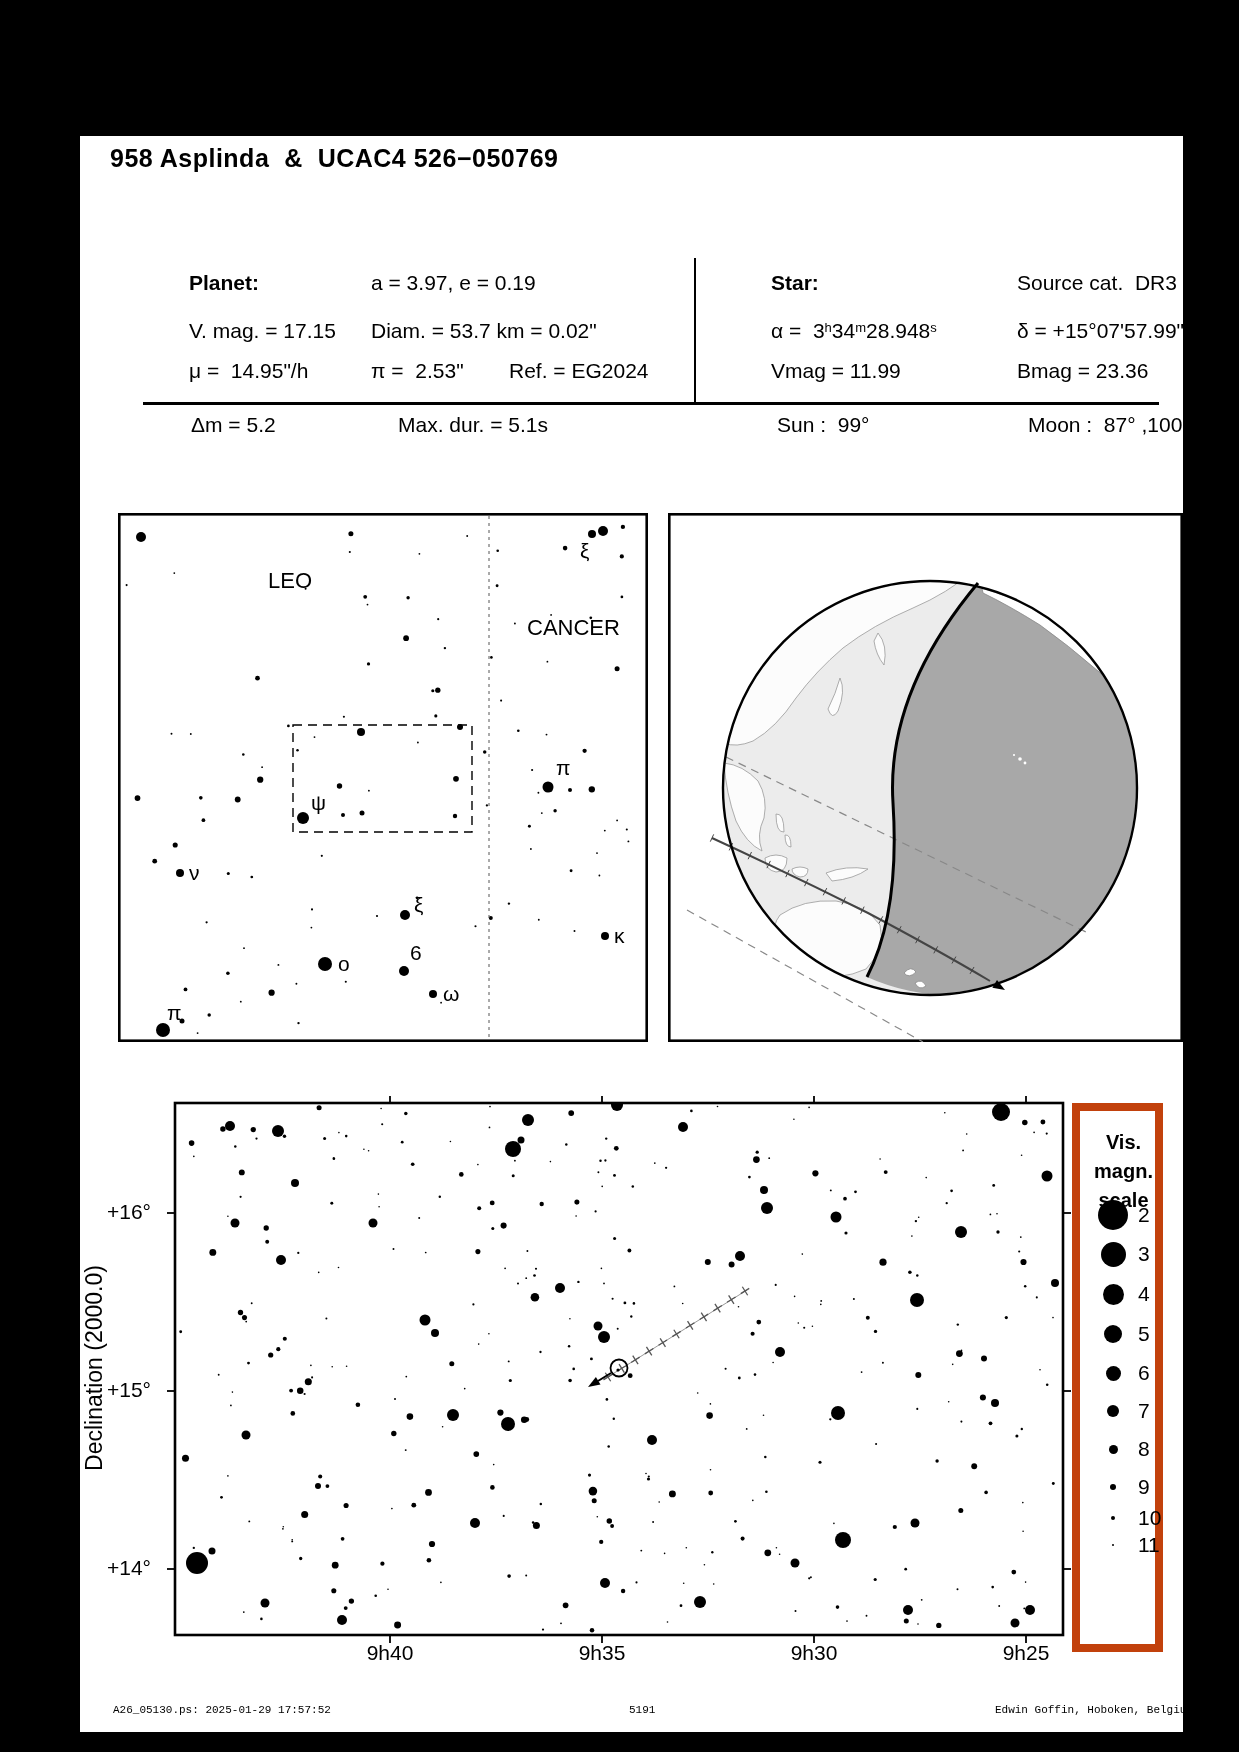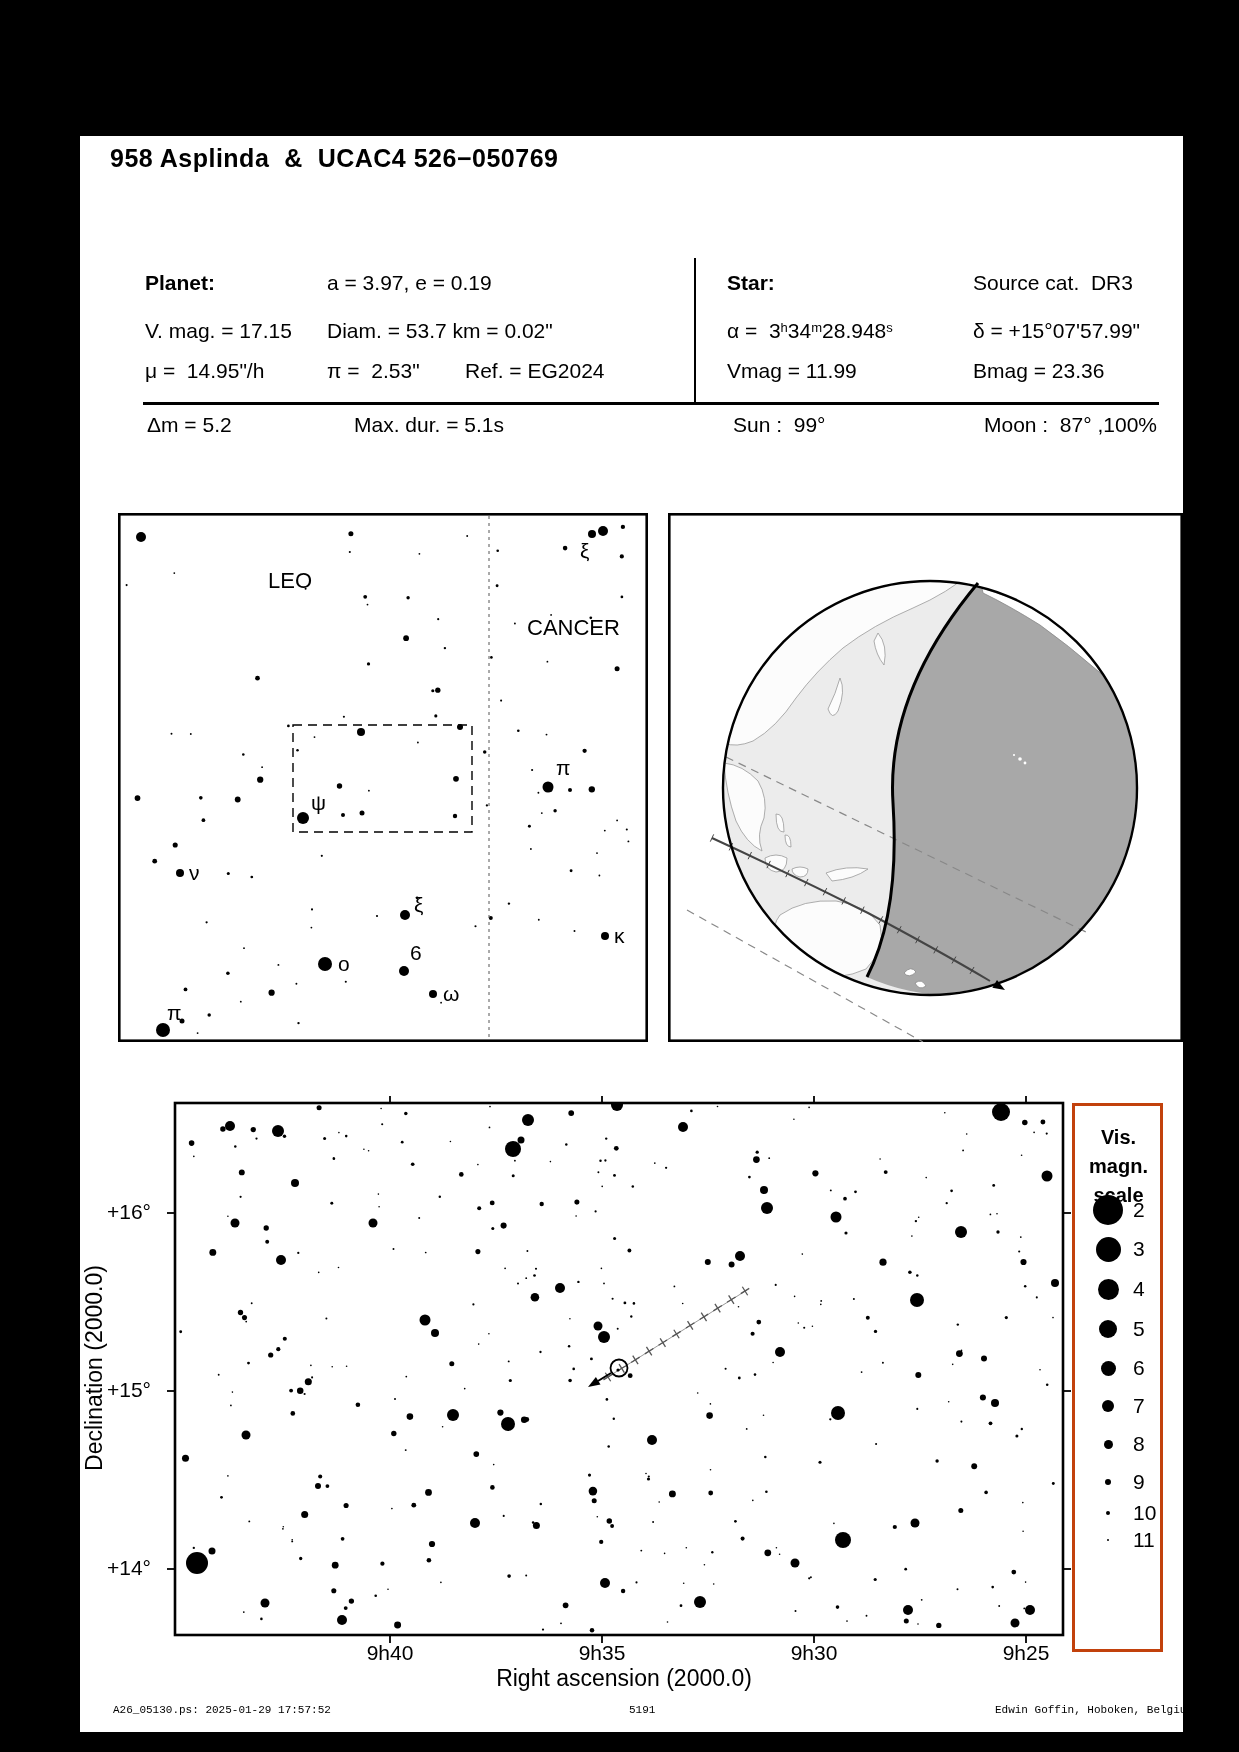--- a/index.html
+++ b/index.html
@@ -3,32 +3,32 @@
 <meta charset="utf-8">
 <style>
   html,body{margin:0;padding:0;background:#000;}
   #canvas{position:relative;width:1239px;height:1752px;background:#000;overflow:hidden;
           font-family:"Liberation Sans",sans-serif;color:#000;}
   #paper{position:absolute;left:80px;top:136px;width:1103px;height:1596px;background:#ffffff;}
   .abs{position:absolute;white-space:pre;}
   #title{left:110px;top:144px;font-size:25px;font-weight:bold;letter-spacing:0.5px;}
   #subtitle{left:158px;top:192px;font-size:27px;}
   .sup{font-size:0.62em;vertical-align:0.5em;}
-  .cell{font-size:21px;}
+  .cell{font-size:21px;margin-left:44px;}
   .bold{font-weight:bold;}
   #vline{left:694px;top:258px;width:2px;height:147px;background:#000;}
   #hline{left:143px;top:402px;width:1016px;height:3px;background:#000;}
   svg text{font-family:"Liberation Sans",sans-serif;}
   .dec-label{position:absolute;left:92px;width:74px;text-align:center;font-size:21px;white-space:pre;}
   .ra-label{position:absolute;width:64px;text-align:center;font-size:21px;top:1641px;white-space:pre;}
   #xlabel{left:424px;top:1665px;width:400px;text-align:center;font-size:23px;}
   #ylabel{left:-55px;top:1354px;width:300px;height:28px;text-align:center;font-size:23px;
           transform:rotate(-90deg);}
   #legend{position:absolute;left:1072px;top:1103px;width:91px;height:549px;background:#fff;
-          border:3px solid #c2410c;box-sizing:border-box;}
+          border:8px solid #c2410c;box-sizing:border-box;}
   .lg-title{position:absolute;width:87px;text-align:center;font-size:20px;font-weight:600;}
   .lg-dot{position:absolute;background:#000;border-radius:50%;}
   .lg-num{position:absolute;font-size:21px;}
   .footer{font-size:11px;font-family:"Liberation Mono",monospace;top:1704px;}
 </style>
 </head>
 <body>
 
 <div id="canvas">
   <div id="paper"></div>
@@ -668,21 +668,20 @@
         <line x1="851" y1="0" x2="851" y2="-7" stroke="#000" stroke-width="1.8"></line>
         <line x1="0" y1="110" x2="-8" y2="110" stroke="#000" stroke-width="1.8"></line>
         <line x1="888" y1="110" x2="896" y2="110" stroke="#000" stroke-width="1.8"></line>
         <line x1="0" y1="288" x2="-8" y2="288" stroke="#000" stroke-width="1.8"></line>
         <line x1="888" y1="288" x2="896" y2="288" stroke="#000" stroke-width="1.8"></line>
         <line x1="0" y1="466" x2="-8" y2="466" stroke="#000" stroke-width="1.8"></line>
         <line x1="888" y1="466" x2="896" y2="466" stroke="#000" stroke-width="1.8"></line>
       </g>
     </svg>
 
-  <div class="abs" id="xlabel">Right ascension (2000.0)</div>
   <div class="abs" id="ylabel">Declination (2000.0)</div>
 
   <div id="legend">
       <div class="lg-title" style="top: 20px;">Vis.</div>
       <div class="lg-title" style="top: 49px;">magn.</div>
       <div class="lg-title" style="top: 78px;">scale</div>
       <span class="lg-dot" style="left: 18px; top: 89px; width: 30px; height: 30px;"></span>
       <span class="lg-num" style="left: 58px; top: 92px;">2</span>
       <span class="lg-dot" style="left: 20.5px; top: 130.5px; width: 25px; height: 25px;"></span>
       <span class="lg-num" style="left: 58px; top: 131px;">3</span>

